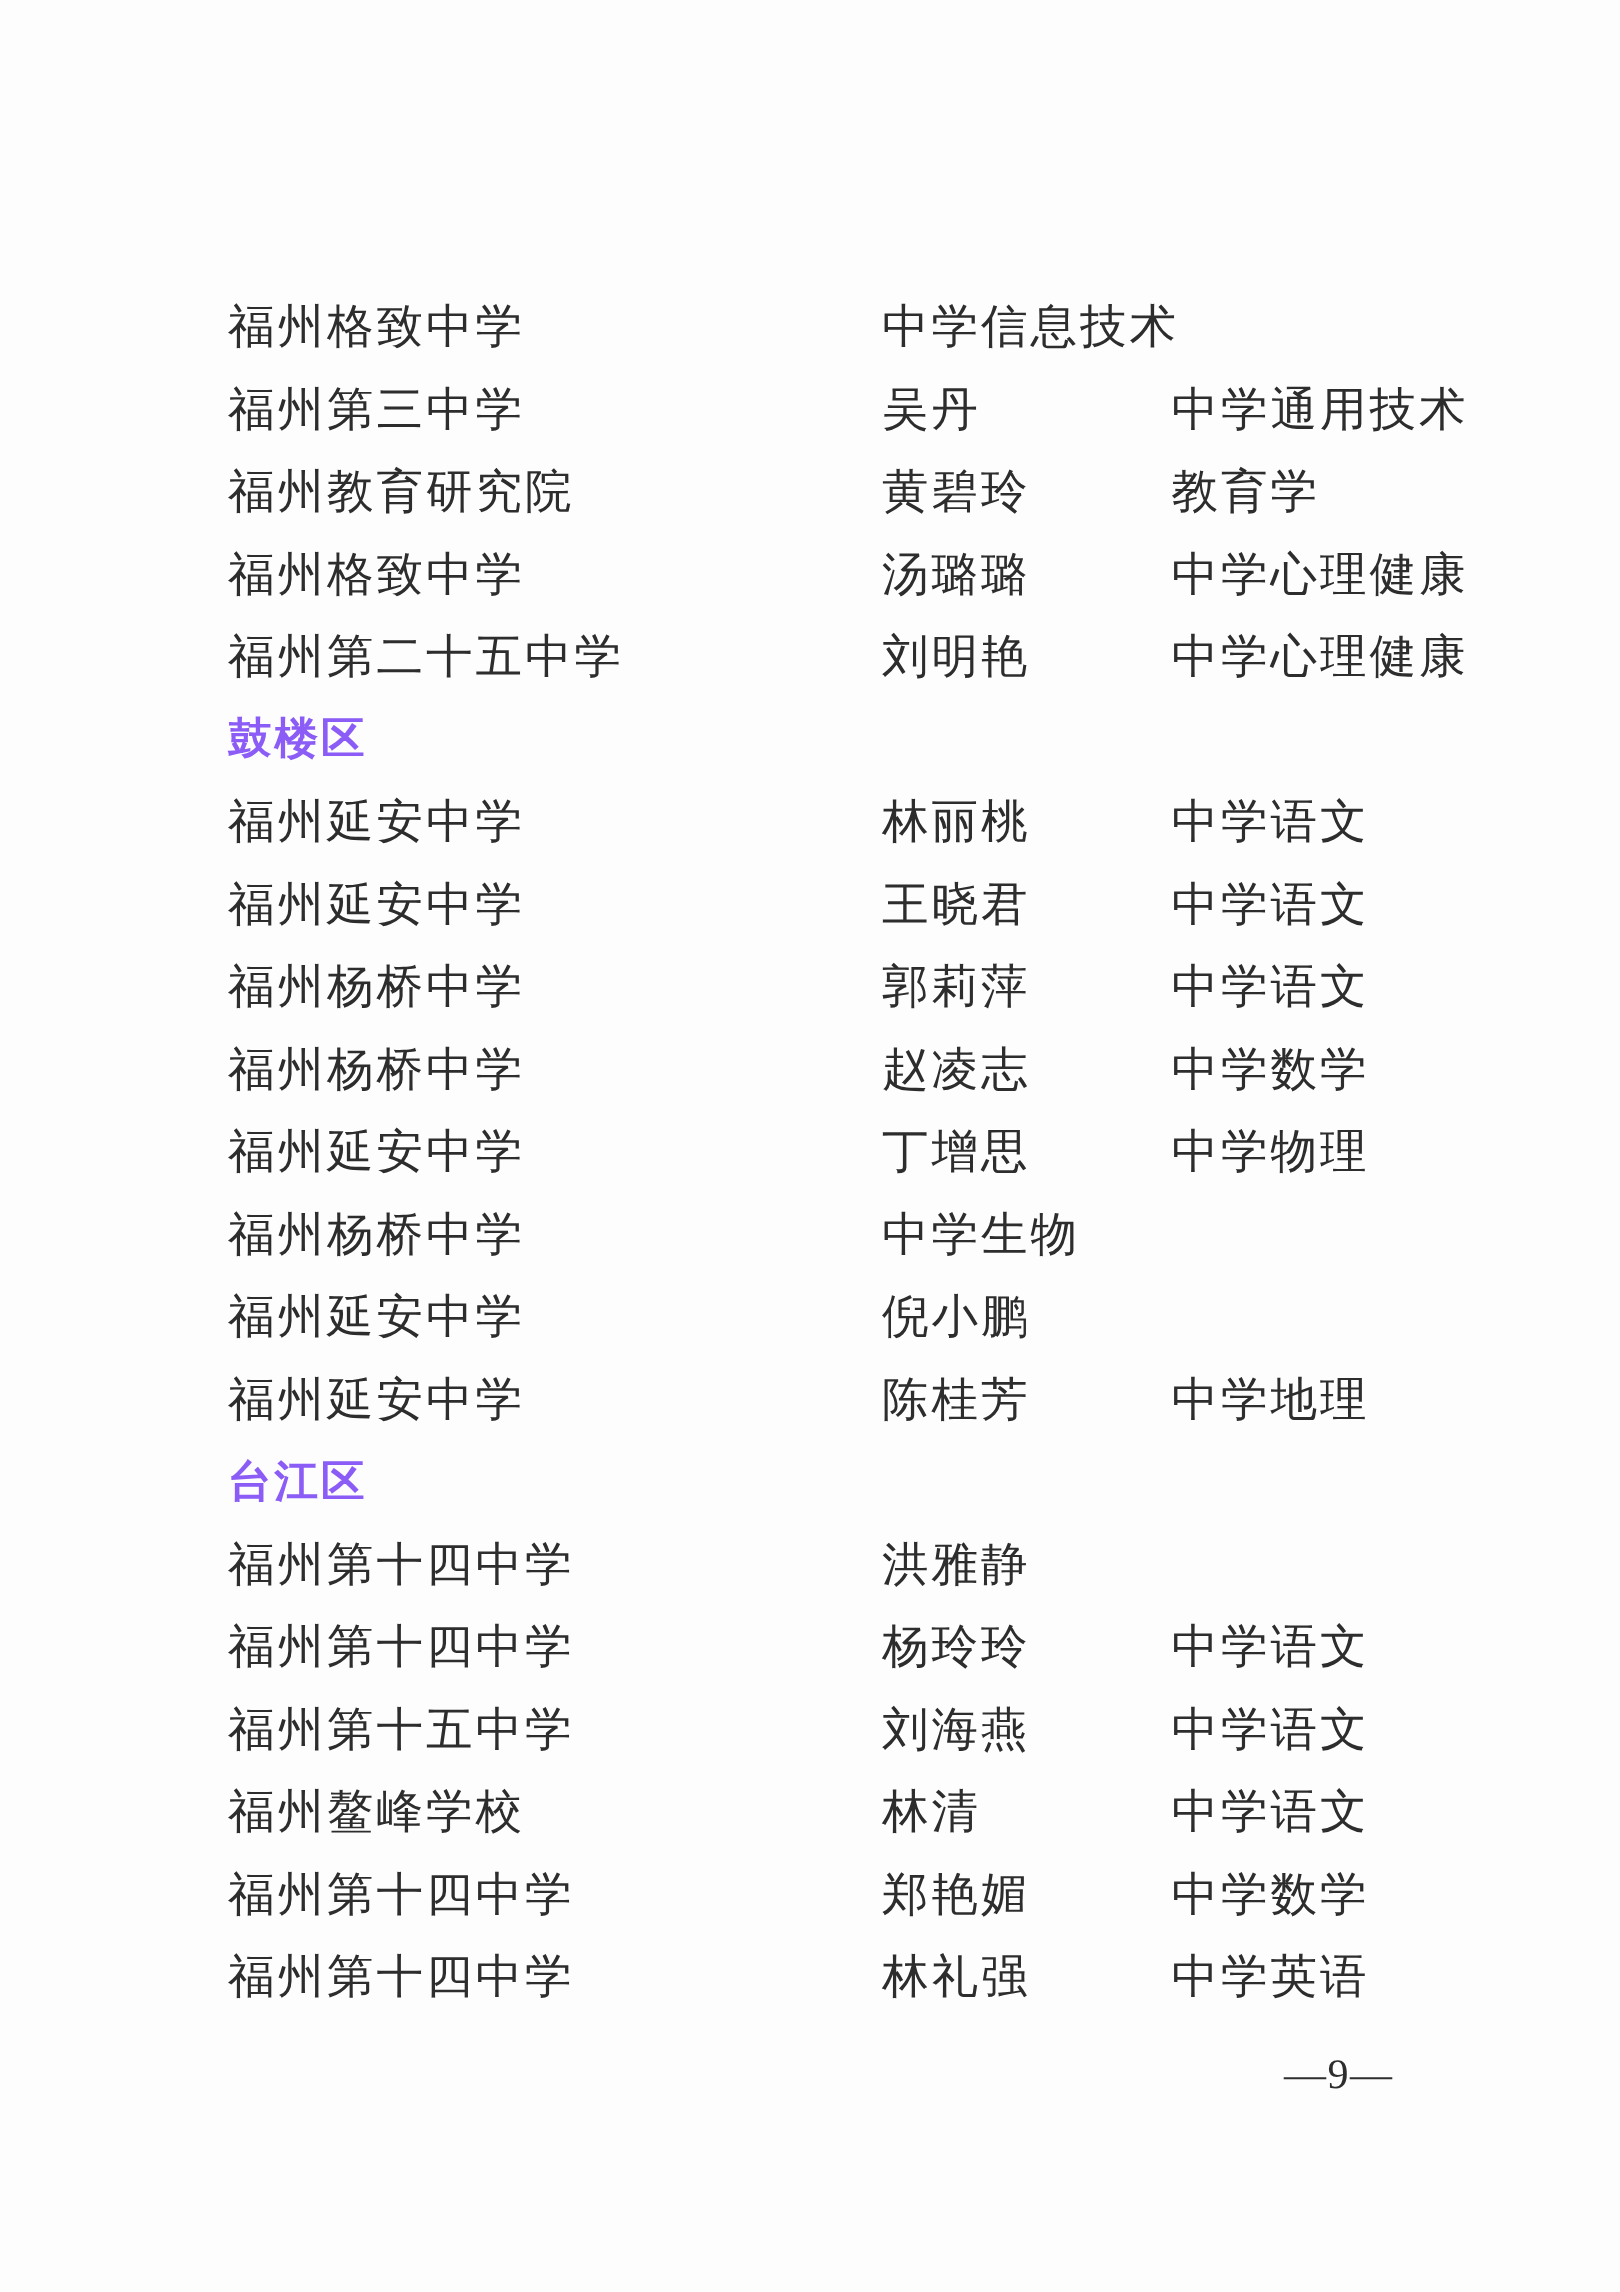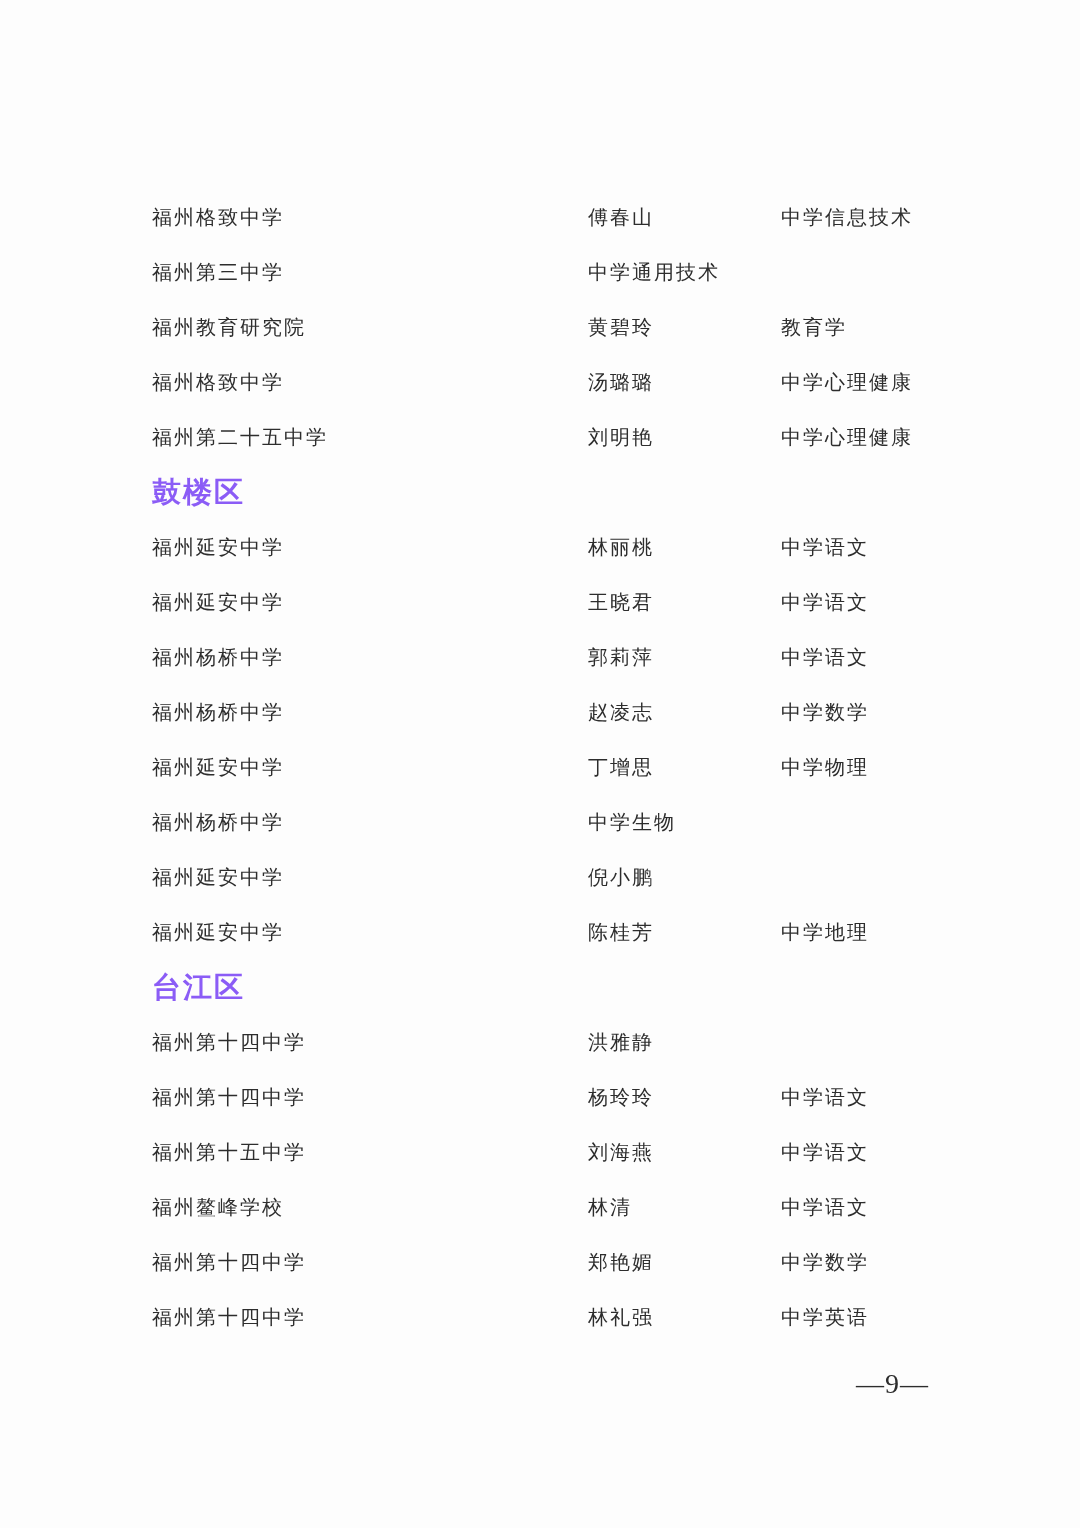--- a/index.html
+++ b/index.html
@@ -16,21 +16,21 @@
     overflow: hidden;
     margin: 0 auto;
   }
   .content {
     padding: 190px 0 0 152px;
   }
   .row {
     display: flex;
     align-items: center;
     height: 55px;
-    font-size: 20px;
+    font-size: 31px;
     letter-spacing: 2px;
     white-space: nowrap;
   }
   .cell-school { width: 436px; }
   .cell-name   { width: 193px; }
   .cell-subject { flex: 1; }
   .section-header {
     display: flex;
     align-items: center;
     height: 55px;
@@ -48,26 +48,26 @@
     color: #2d2d2d;
   }
 </style>
 </head>
 <body>
 
 <div class="page">
   <div class="content">
   <div class="row">
     <div class="cell-school">福州格致中学</div>
-    <div class="cell-name">傅春山</div>
     <div class="cell-subject">中学信息技术</div>
   </div>
 
   <div class="row">
     <div class="cell-school">福州第三中学</div>
+    <div class="cell-name">吴丹</div>
     <div class="cell-subject">中学通用技术</div>
   </div>
 
   <div class="row">
     <div class="cell-school">福州教育研究院</div>
     <div class="cell-name">黄碧玲</div>
     <div class="cell-subject">教育学</div>
   </div>
 
   <div class="row">

